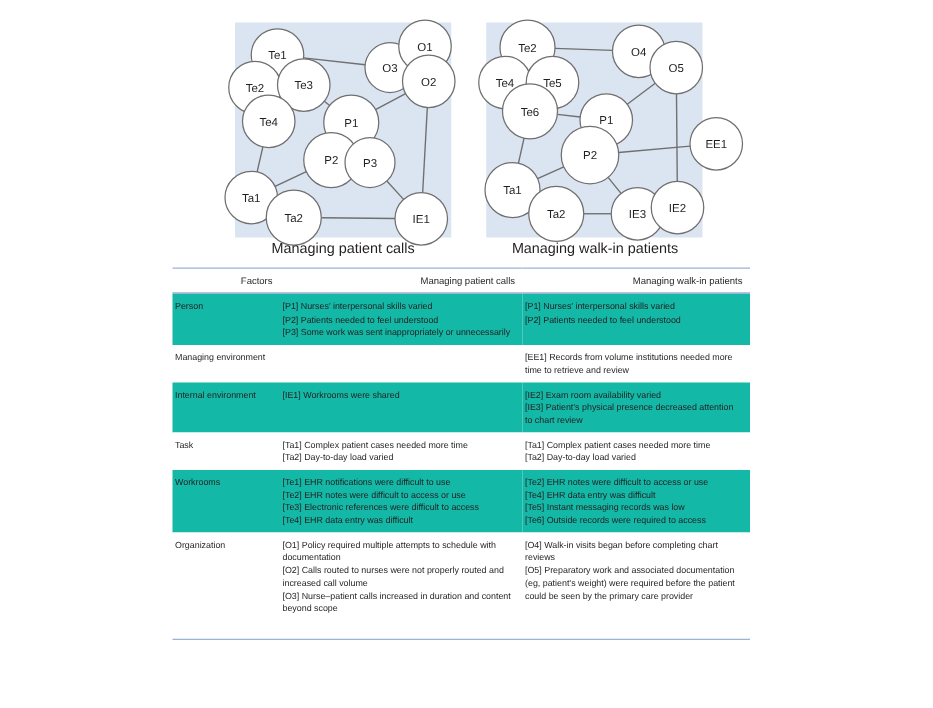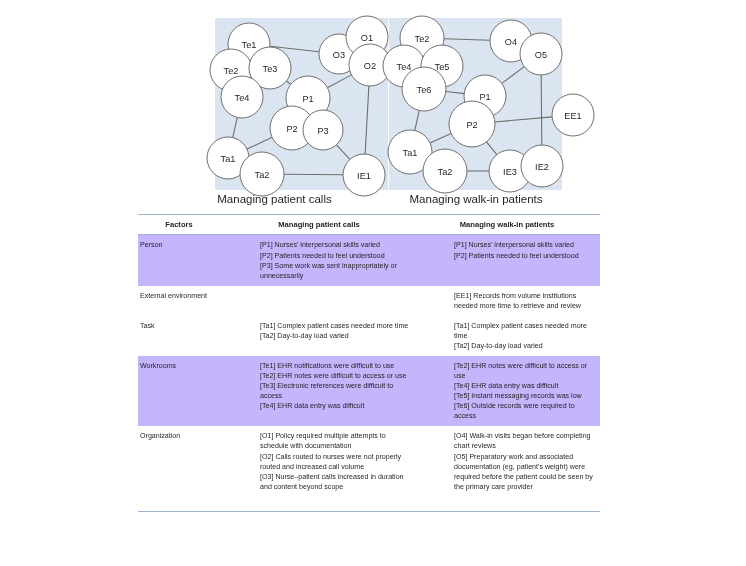--- a/index.html
+++ b/index.html
@@ -71,58 +71,58 @@
   table.ft {
     border-collapse: collapse;
     width: 462px;
     table-layout: fixed;
   }
   table.ft col.c1 { width: 86px; }
   table.ft col.c2 { width: 194px; }
   table.ft col.c3 { width: 182px; }
 
   table.ft thead th {
-    text-align: center;
+    text-align: right;
     font-size: 7.6px;
-    font-weight: bold;
+    font-weight: normal;
     color: #231f20;
     padding: 5px 6px 5px 2px;
     border-top: 1.4px solid #9bb4d4;
     border-bottom: 1.4px solid #9bb4d4;
     vertical-align: bottom;
     line-height: 1.25;
     margin-top: 10px;
   }
   table.ft tbody td {
     font-size: 7.1px;
     color: #231f20;
     padding: 5px 6px 5px 2px;
     vertical-align: top;
     line-height: 1.42;
   }
   table.ft tbody tr.shaded td {
-    background: #c4b5fd;
+    background: #14b8a6;
   }
   table.ft tbody tr.plain td {
     background: #ffffff;
   }
-  .cell-lines div { white-space: normal; margin-left: 34px; }
+  .cell-lines div { white-space: normal; }
   .bottom-rule {
     border-top: 1.4px solid #9bb4d4;
     height: 0;
     margin-top: 14px;
     width: 462px;
   }
 </style>
 </head>
 <body>
 
 <div id="diagrams">
 
-  <div class="panel" id="panel-0" style="left:188px; top:18px; width:173px; height:220px;margin-left:27px;">
+  <div class="panel" id="panel-0" style="left:188px; top:18px; width:173px; height:220px;">
     <div class="panel-bg" style="left:0; top:0; width:173px; height:172px;"></div>
     <svg width="173" height="172">
         <line x1="54.87" y1="28.32" x2="104.12" y2="33.79" class="edge"></line>
         <line x1="71.48" y1="63.01" x2="75.73" y2="66.37" class="edge"></line>
         <line x1="22.30" y1="99.47" x2="17.70" y2="119.53" class="edge"></line>
         <line x1="112.42" y1="69.66" x2="136.46" y2="56.87" class="edge"></line>
         <line x1="57.08" y1="119.34" x2="32.01" y2="131.09" class="edge"></line>
         <line x1="121.47" y1="126.78" x2="134.86" y2="141.48" class="edge"></line>
         <line x1="153.86" y1="67.97" x2="150.14" y2="136.03" class="edge"></line>
         <line x1="69.00" y1="156.22" x2="128.00" y2="156.79" class="edge"></line>
@@ -277,27 +277,41 @@
             </div>
           </td>
           <td>
             <div class="cell-lines">
               <div>[P1] Nurses’ interpersonal skills varied</div>
               <div>[P2] Patients needed to feel understood</div>
             </div>
           </td>
         </tr>
         <tr class="plain">
-          <td>External environment</td>
+          <td>Managing environment</td>
           <td>
             <div class="cell-lines"></div>
           </td>
           <td>
             <div class="cell-lines">
               <div>[EE1] Records from volume institutions needed more time to retrieve and review</div>
+            </div>
+          </td>
+        </tr>
+        <tr class="shaded">
+          <td>Internal environment</td>
+          <td>
+            <div class="cell-lines">
+              <div>[IE1] Workrooms were shared</div>
+            </div>
+          </td>
+          <td>
+            <div class="cell-lines">
+              <div>[IE2] Exam room availability varied</div>
+              <div>[IE3] Patient’s physical presence decreased attention to chart review</div>
             </div>
           </td>
         </tr>
         <tr class="plain">
           <td>Task</td>
           <td>
             <div class="cell-lines">
               <div>[Ta1] Complex patient cases needed more time</div>
               <div>[Ta2] Day-to-day load varied</div>
             </div>

